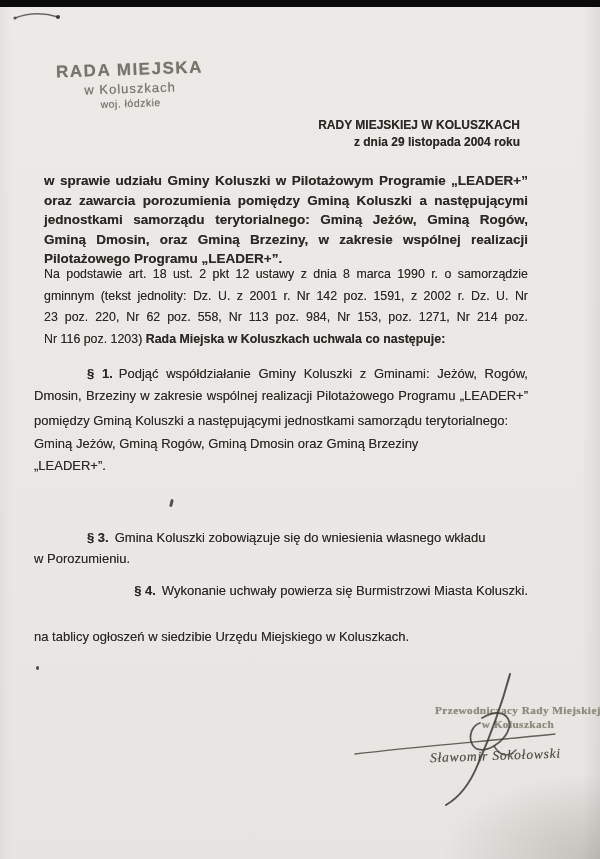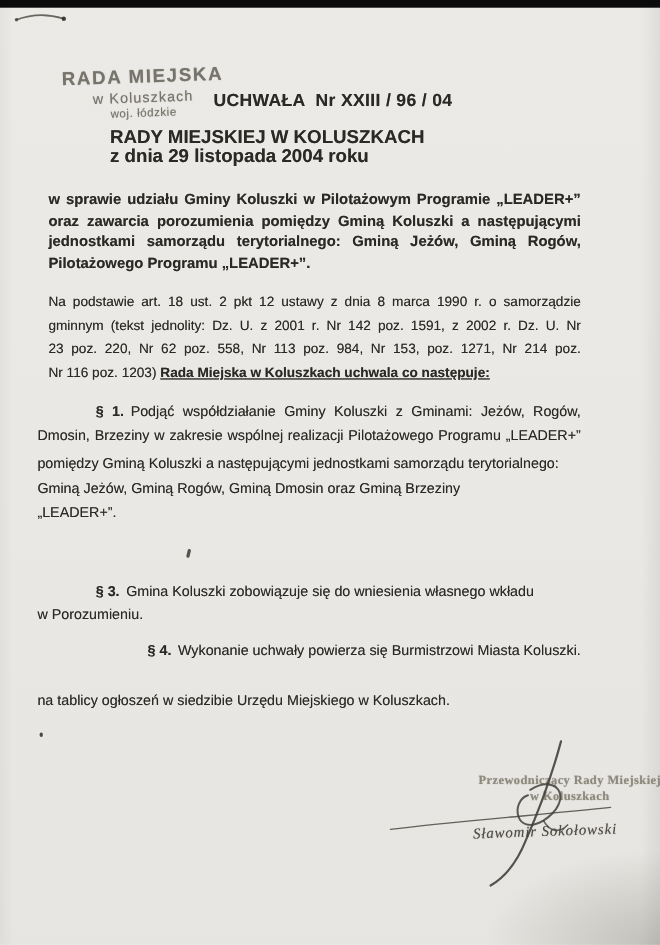--- a/index.html
+++ b/index.html
@@ -19,26 +19,26 @@
   .stamp {
     position:absolute; left:38px; top:60px; width:184px; text-align:center;
     transform:rotate(-2deg); color:#706e65; opacity:.95;
     text-shadow:0 0 1px rgba(112,110,101,.6);
   }
   .stamp .s1 { font-size:17px; font-weight:bold; letter-spacing:1.5px; }
   .stamp .s2 { font-size:13px; letter-spacing:1px; margin-top:1px; }
   .stamp .s3 { font-size:10.5px; letter-spacing:.5px; margin-top:1px; }
 
   .title { position:absolute; left:194px; top:83px; font-size:16px; font-weight:bold; letter-spacing:.3px; white-space:pre; }
-  .subtitle { position:absolute; left:100px; top:117px; width:420px; text-align:left; font-weight:bold; font-size:17px; line-height:16.5px; }
+  .subtitle { position:absolute; left:100px; top:117px; width:420px; text-align:right; font-weight:bold; font-size:12px; line-height:16.5px; }
 
   .subject { position:absolute; left:44px; top:171px; width:484px; font-weight:bold; font-size:13.5px; line-height:19.6px; }
   .legal   { position:absolute; left:44px; top:264px; width:484px; font-size:12.4px; line-height:21.7px; }
   .stretch { text-align:justify; text-align-last:justify; }
-  .b { font-weight:bold;text-decoration:underline; }
+  .b { font-weight:bold; }
   .num { font-weight:bold; margin-right:6px; }
 
   .sec { position:absolute; left:34px; width:494px; font-size:13px; }
   .sec .fl { padding-left:53px; }
   .sec1 { top:363px; line-height:22px; }
   .sec2 { top:410px; line-height:22.6px; }
   .sec3 { top:528px; line-height:20.5px; }
   .sec4 { top:581px; line-height:20px;text-align:right; }
   .sec5 { top:626px; line-height:22px; }
 
@@ -71,31 +71,31 @@
     <circle cx="5" cy="11" r="1.6" fill="#3c3b36" opacity=".8"></circle>
     <circle cx="48" cy="10" r="2" fill="#2e2d29" opacity=".9"></circle>
   </svg>
 
   <div class="stamp">
     <div class="s1">RADA MIEJSKA</div>
     <div class="s2">w Koluszkach</div>
     <div class="s3">woj. łódzkie</div>
   </div>
 
-  <div class="title">UCHWAŁA  Nr XXIII / 96 / 04</div>
 
   <div class="subtitle">
     <div>RADY MIEJSKIEJ W KOLUSZKACH</div>
     <div>z dnia 29 listopada 2004 roku</div>
   </div>
 
   <div class="subject">
     <div class="stretch">w sprawie udziału Gminy Koluszki w Pilotażowym Programie „LEADER+”</div>
     <div class="stretch">oraz zawarcia porozumienia pomiędzy Gminą Koluszki a następującymi</div>
     <div class="stretch">jednostkami samorządu terytorialnego: Gminą Jeżów, Gminą Rogów,</div>
+    <div class="stretch">Gminą Dmosin, oraz Gminą Brzeziny, w zakresie wspólnej realizacji</div>
     <div>Pilotażowego Programu „LEADER+”.</div>
   </div>
 
   <div class="legal">
     <div class="stretch">Na podstawie art. 18 ust. 2 pkt 12 ustawy z dnia 8 marca 1990 r. o samorządzie</div>
     <div class="stretch">gminnym (tekst jednolity: Dz. U. z 2001 r. Nr 142 poz. 1591, z 2002 r. Dz. U. Nr</div>
     <div class="stretch">23 poz. 220, Nr 62 poz. 558, Nr 113 poz. 984, Nr 153, poz. 1271, Nr 214 poz.</div>
     <div><span>Nr 116 poz. 1203)</span> <span class="b">Rada Miejska w Koluszkach uchwala co następuje:</span></div>
   </div>
 

